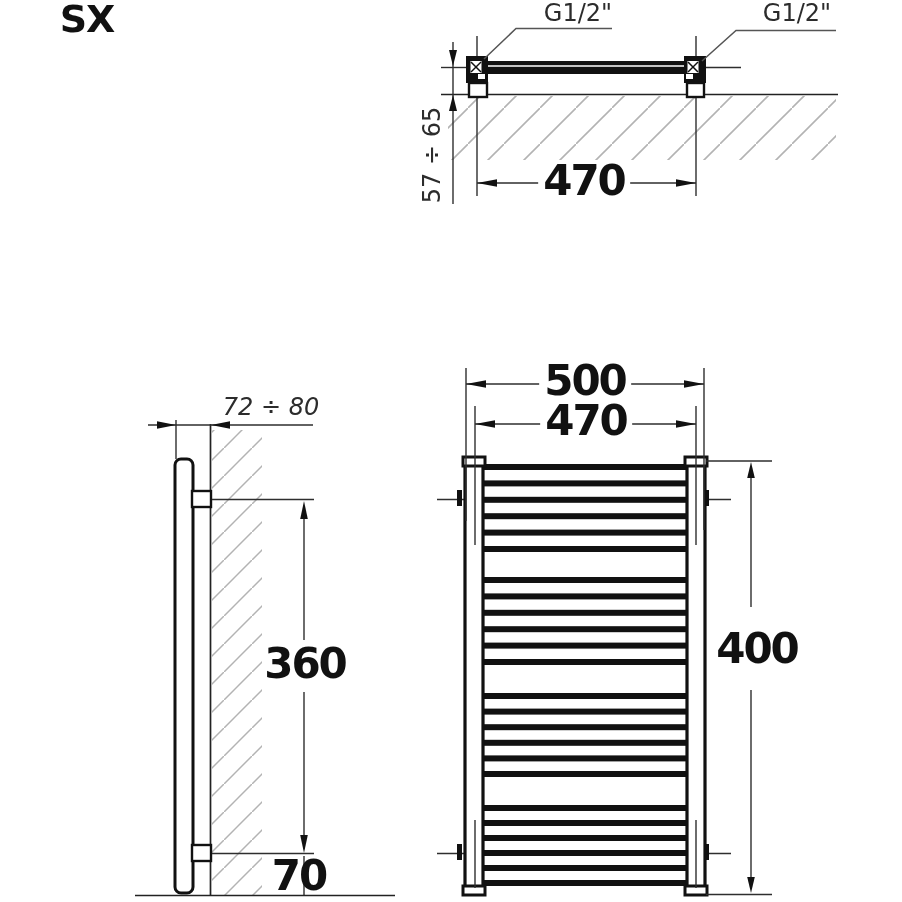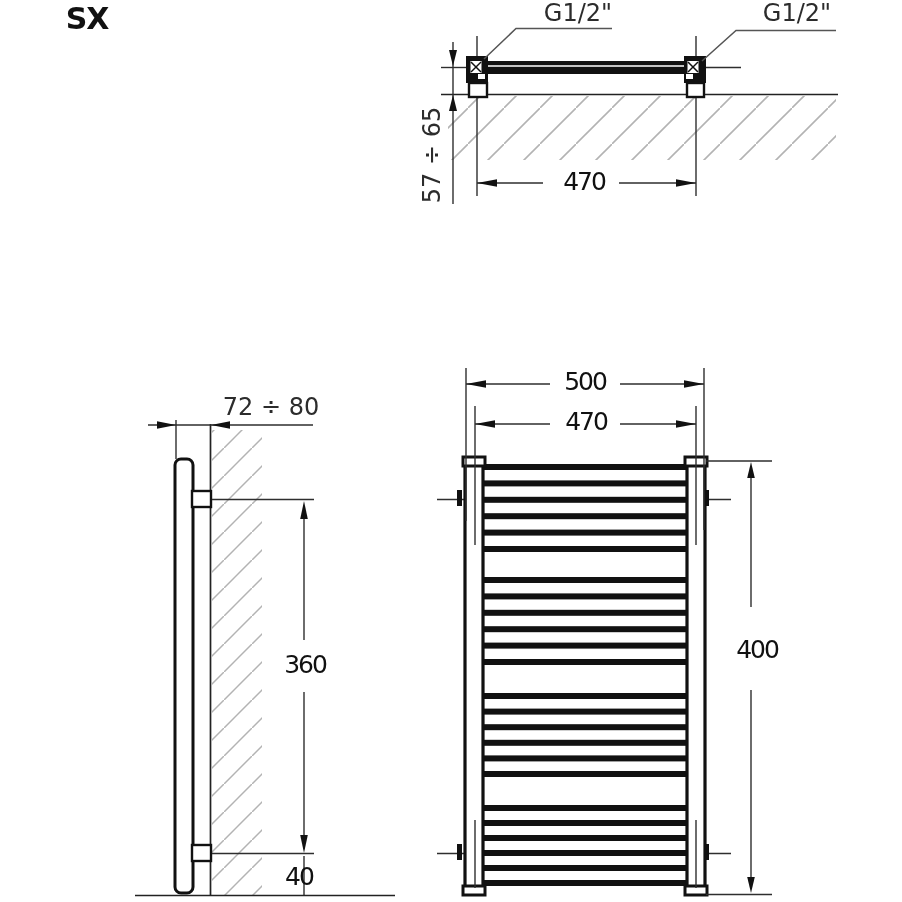--- a/index.html
+++ b/index.html
@@ -11,25 +11,25 @@
   .tl{stroke:#2e2e2e;stroke-width:1.4;}
   .wl{stroke:#222222;stroke-width:1.7;}
   .ldr{stroke:#555555;stroke-width:1.5;fill:none;}
   .ah{fill:#111111;stroke:none;}
   .blk{fill:#111111;stroke:none;}
   .outl{fill:#ffffff;stroke:#111111;}
   .txt{
     position:absolute;transform:translate(-50%,-50%);
     white-space:nowrap;color:#111;line-height:1;
   }
-  .dim{font-weight:normal;font-size:25px;letter-spacing:-2px;}
+  .dim{font-weight:bold;font-size:42px;letter-spacing:-2px;}
   .dim.bg{background:#ffffff;padding:0 5px;}
   .lbl{font-weight:normal;font-size:24px;color:#2c2c2c;letter-spacing:0px;}
   .rot{transform:translate(-50%,-50%) rotate(-90deg);}
-  .sx{font-weight:bold;font-size:30px;letter-spacing:-1px;color:#111;}
+  .sx{font-weight:bold;font-size:38px;letter-spacing:-1px;color:#111;}
 </style>
 </head>
 <body>
 
 <div class="canvas">
 
   <svg width="902" height="902" viewBox="0 0 902 902">
     <defs>
       <pattern id="hatchTop" width="36" height="36" patternUnits="userSpaceOnUse">
         <line x1="0" y1="36" x2="36" y2="0" stroke="#b3b3b3" stroke-width="1.6"></line>
@@ -192,20 +192,20 @@
     </g>
   </svg>
 
   <span class="txt sx" style="left:87px;top:19px;">SX</span>
 
   <span class="txt lbl" style="left:578px;top:13px;">G1/2"</span>
   <span class="txt lbl" style="left:797px;top:13px;">G1/2"</span>
   <span class="txt lbl rot" style="left:432px;top:155px;">57 ÷ 65</span>
   <span class="txt dim bg" style="left:584px;top:181px;">470</span>
 
-  <span class="txt lbl" style="left:271px;top:407px;">72 ÷ 80</span>
+  <span class="txt lbl" style="left:271px;top:407px;font-style:italic;">72 ÷ 80</span>
   <span class="txt dim" style="left:305px;top:664px;">360</span>
-  <span class="txt dim" style="left:299px;top:876px;">40</span>
+  <span class="txt dim" style="left:299px;top:876px;">70</span>
 
   <span class="txt dim bg" style="left:585px;top:381px;">500</span>
   <span class="txt dim bg" style="left:586px;top:421px;">470</span>
   <span class="txt dim" style="left:757px;top:649px;">400</span>
 </div>
 
 </body></html>

